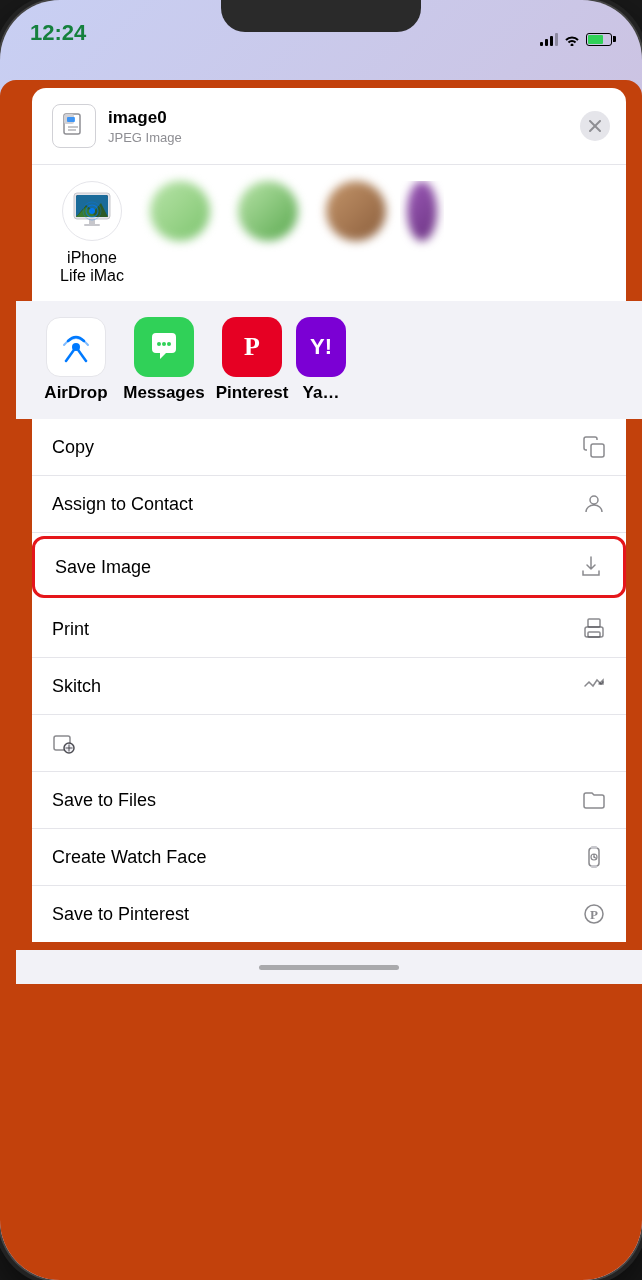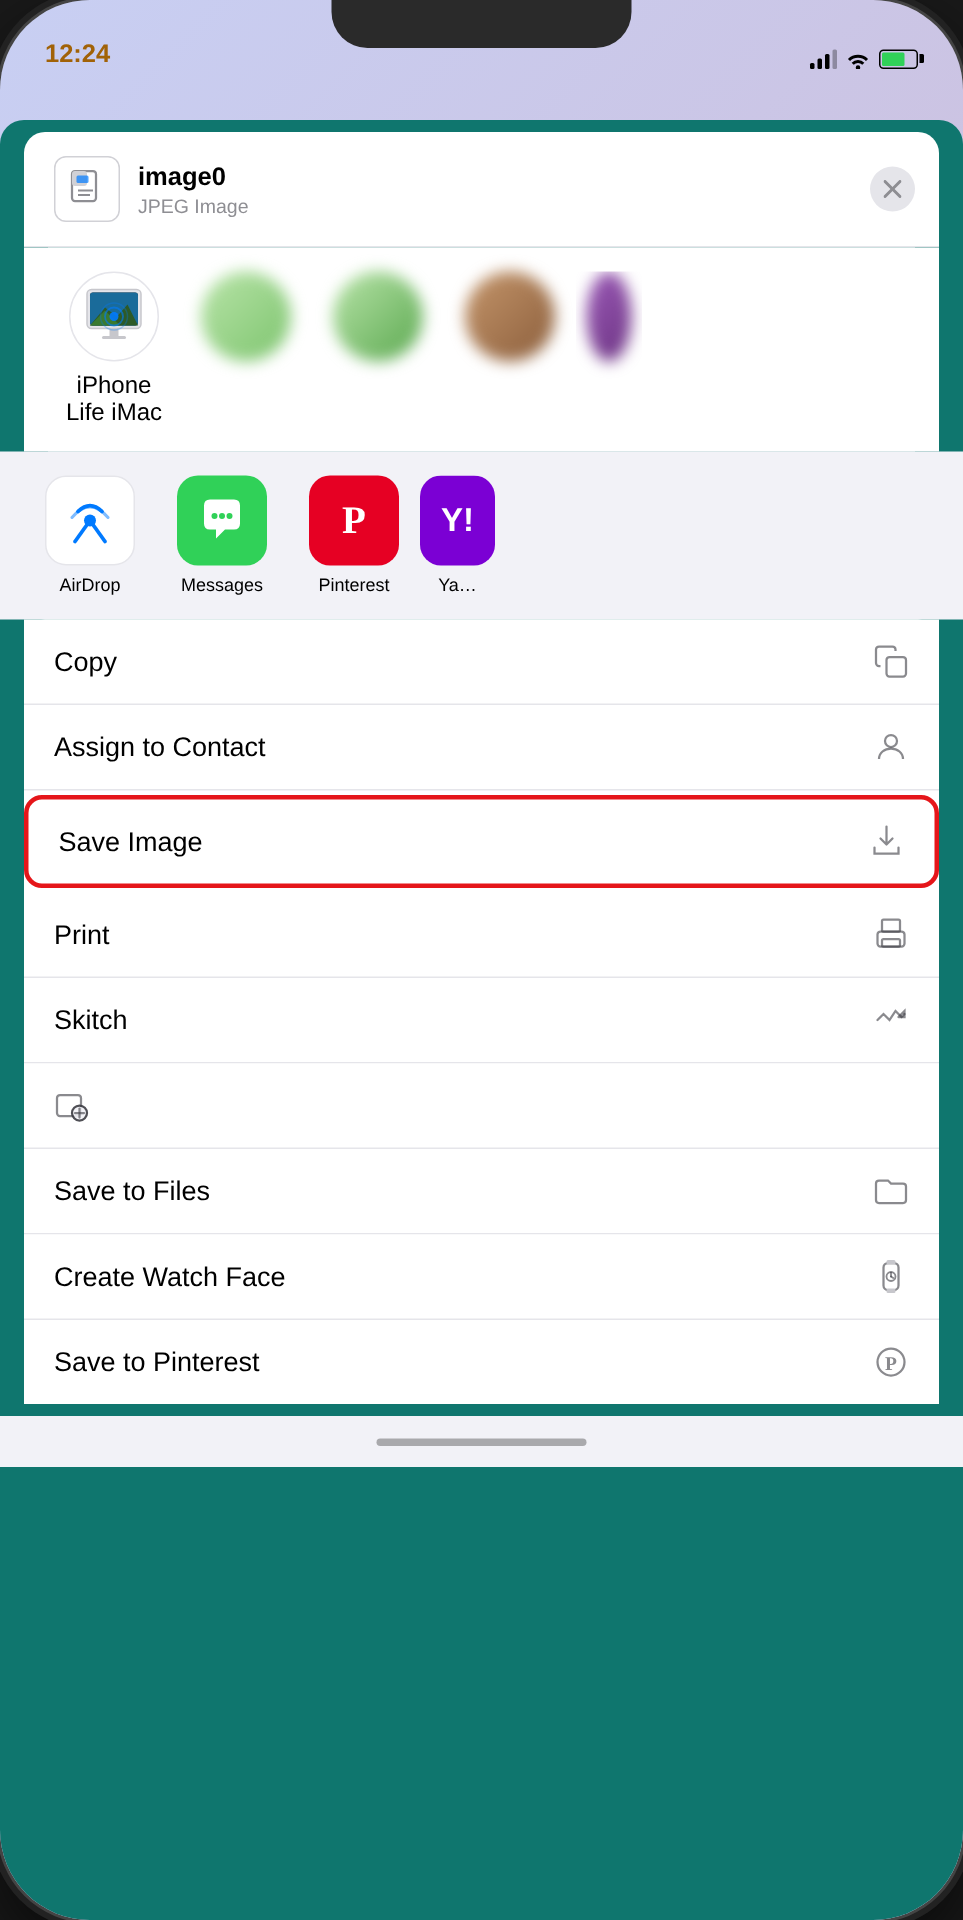--- a/index.html
+++ b/index.html
@@ -52,23 +52,23 @@
       right: 0;
       height: 54px;
       display: flex;
       align-items: flex-end;
       padding: 0 30px 8px;
       justify-content: space-between;
       z-index: 50;
     }
 
     .status-time {
-      font-size: 17px;
+      font-size: 22px;
       font-weight: 600;
-      color: #a16207;
+      color: #15803d;
     }
 
     .status-icons {
       display: flex;
       align-items: center;
       gap: 6px;
     }
 
     .signal-bars {
       display: flex;
@@ -123,25 +123,26 @@
       background: linear-gradient(135deg, #667eea 0%, #764ba2 50%, #f093fb 100%);
       opacity: 0.3;
     }
 
     
     .share-sheet {
       position: absolute;
       bottom: 0;
       left: 0;
       right: 0;
-      background: #0f766e;
+      background: #c2410c;
       border-radius: 16px 16px 0 0;
       top: 80px;
       overflow-y: auto;
       overflow-x: hidden;
+      padding-left: 16px;
     }
 
     
     .share-header {
       background: #fff;
       padding: 16px 20px;
       display: flex;
       align-items: center;
       border-bottom: 1px solid #e5e5ea;
       margin: 8px 16px 0;
@@ -282,23 +283,24 @@
 
     .app-icon.pinterest {
       background: #e60023;
     }
 
     .app-icon.yahoo {
       background: #7b00d4;
     }
 
     .app-name {
-      font-size: 12px;
+      font-size: 17px;
       color: #000;
       text-align: left;
+      font-weight: bold;
     }
 
     .action-item {
       display: flex;
       align-items: center;
       justify-content: space-between;
       padding: 16px 20px;
       border-bottom: 1px solid #e5e5ea;
       cursor: pointer;
       background: #fff;

